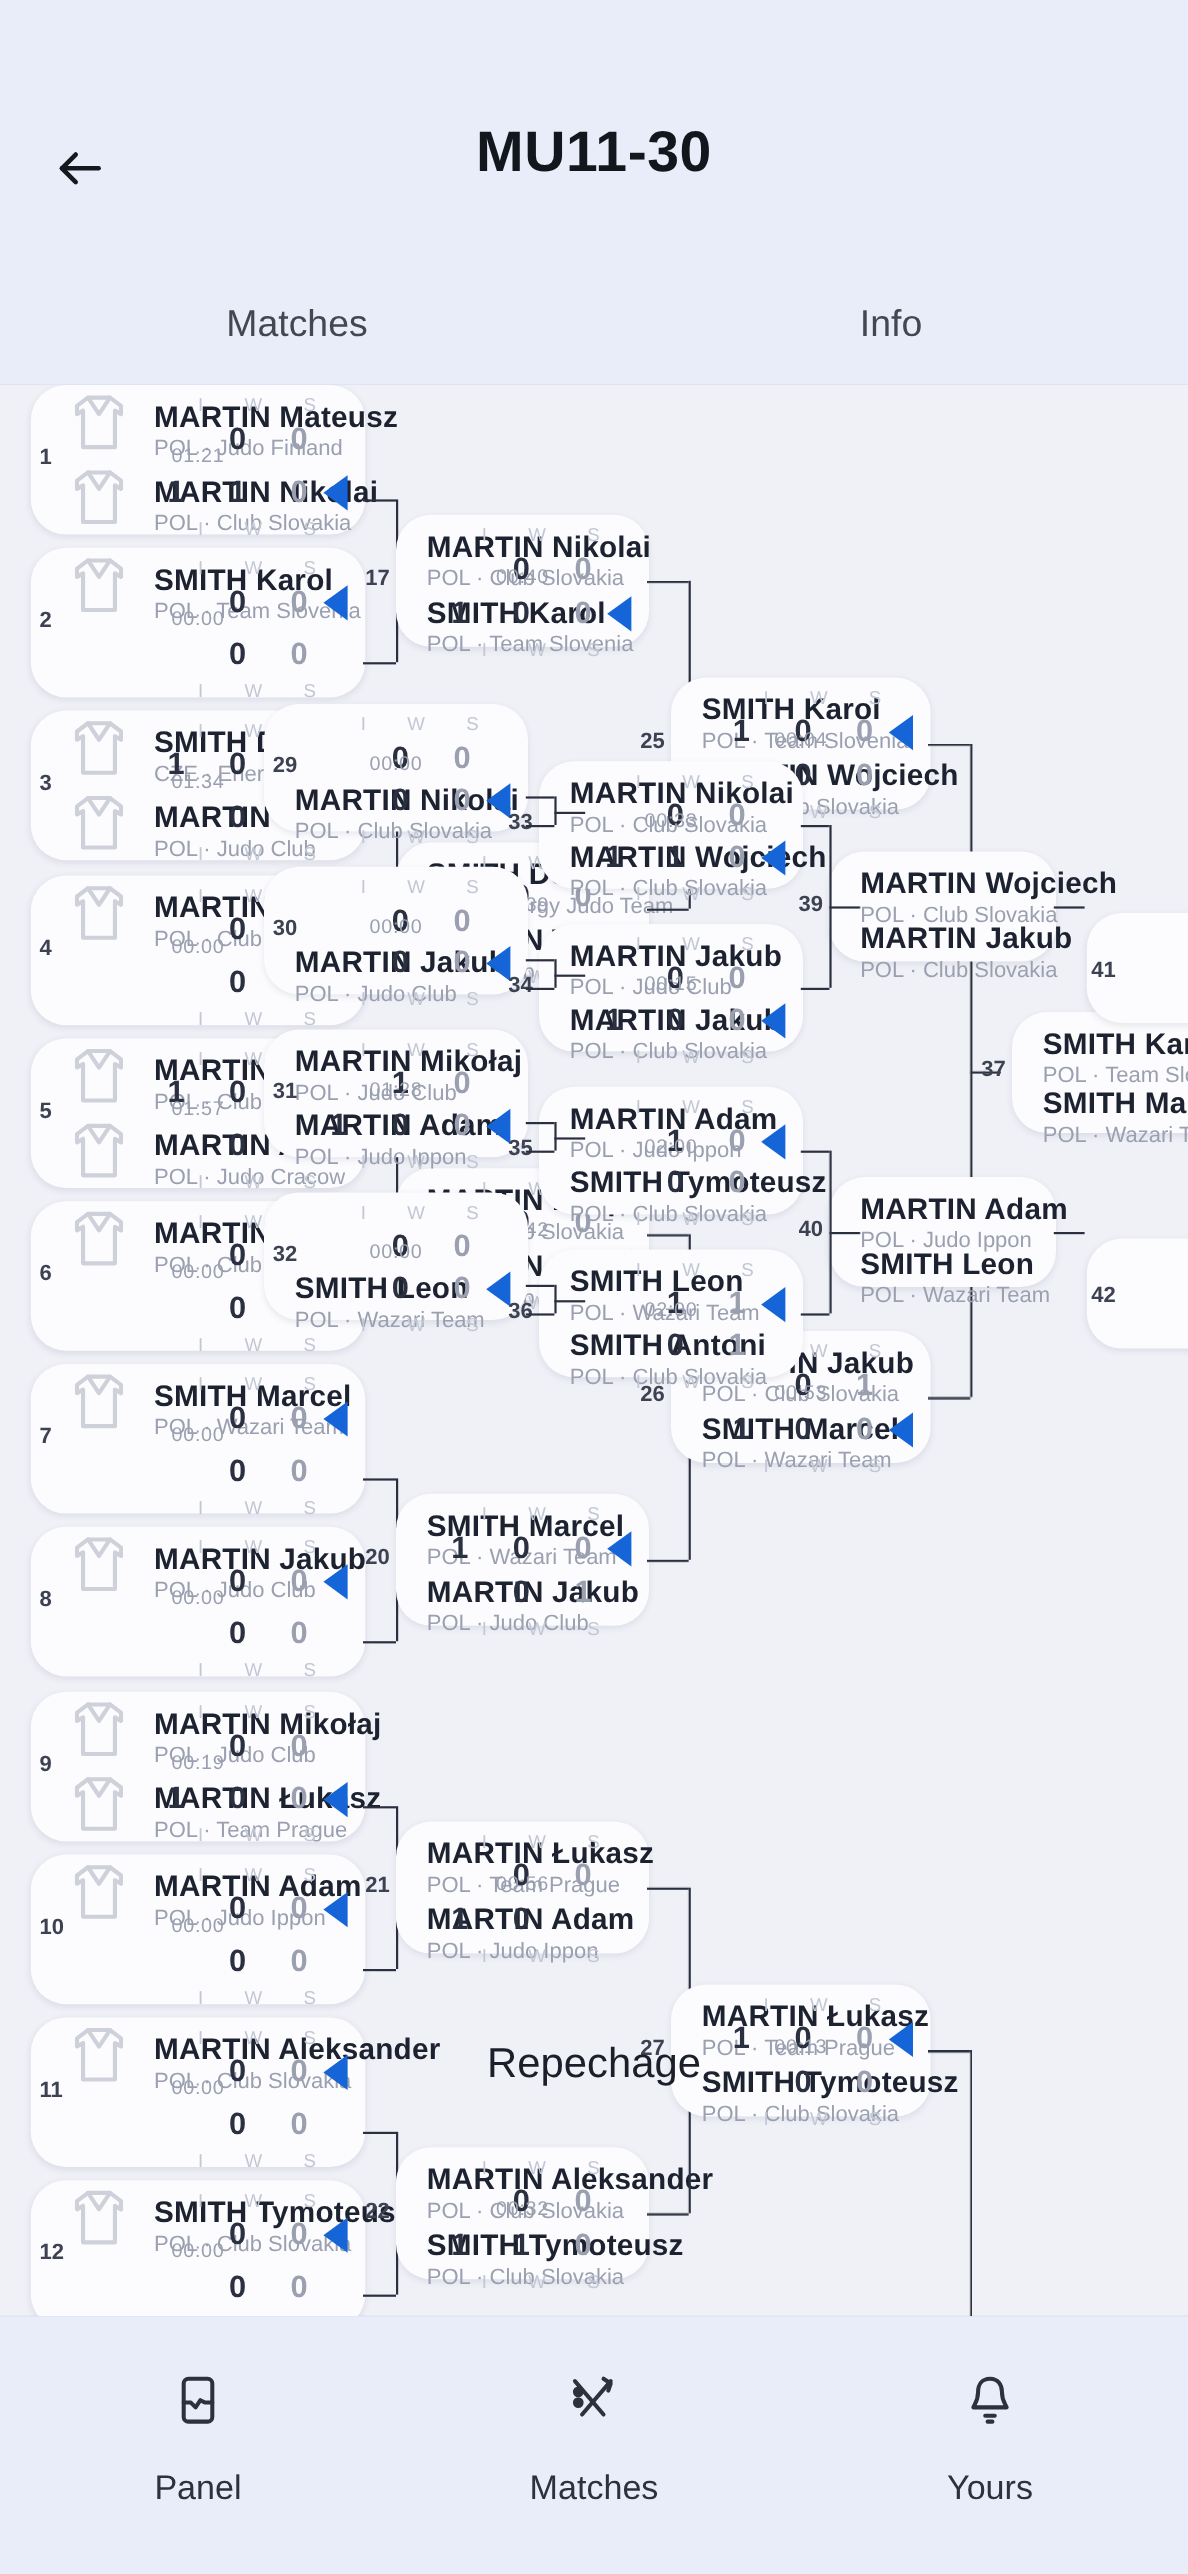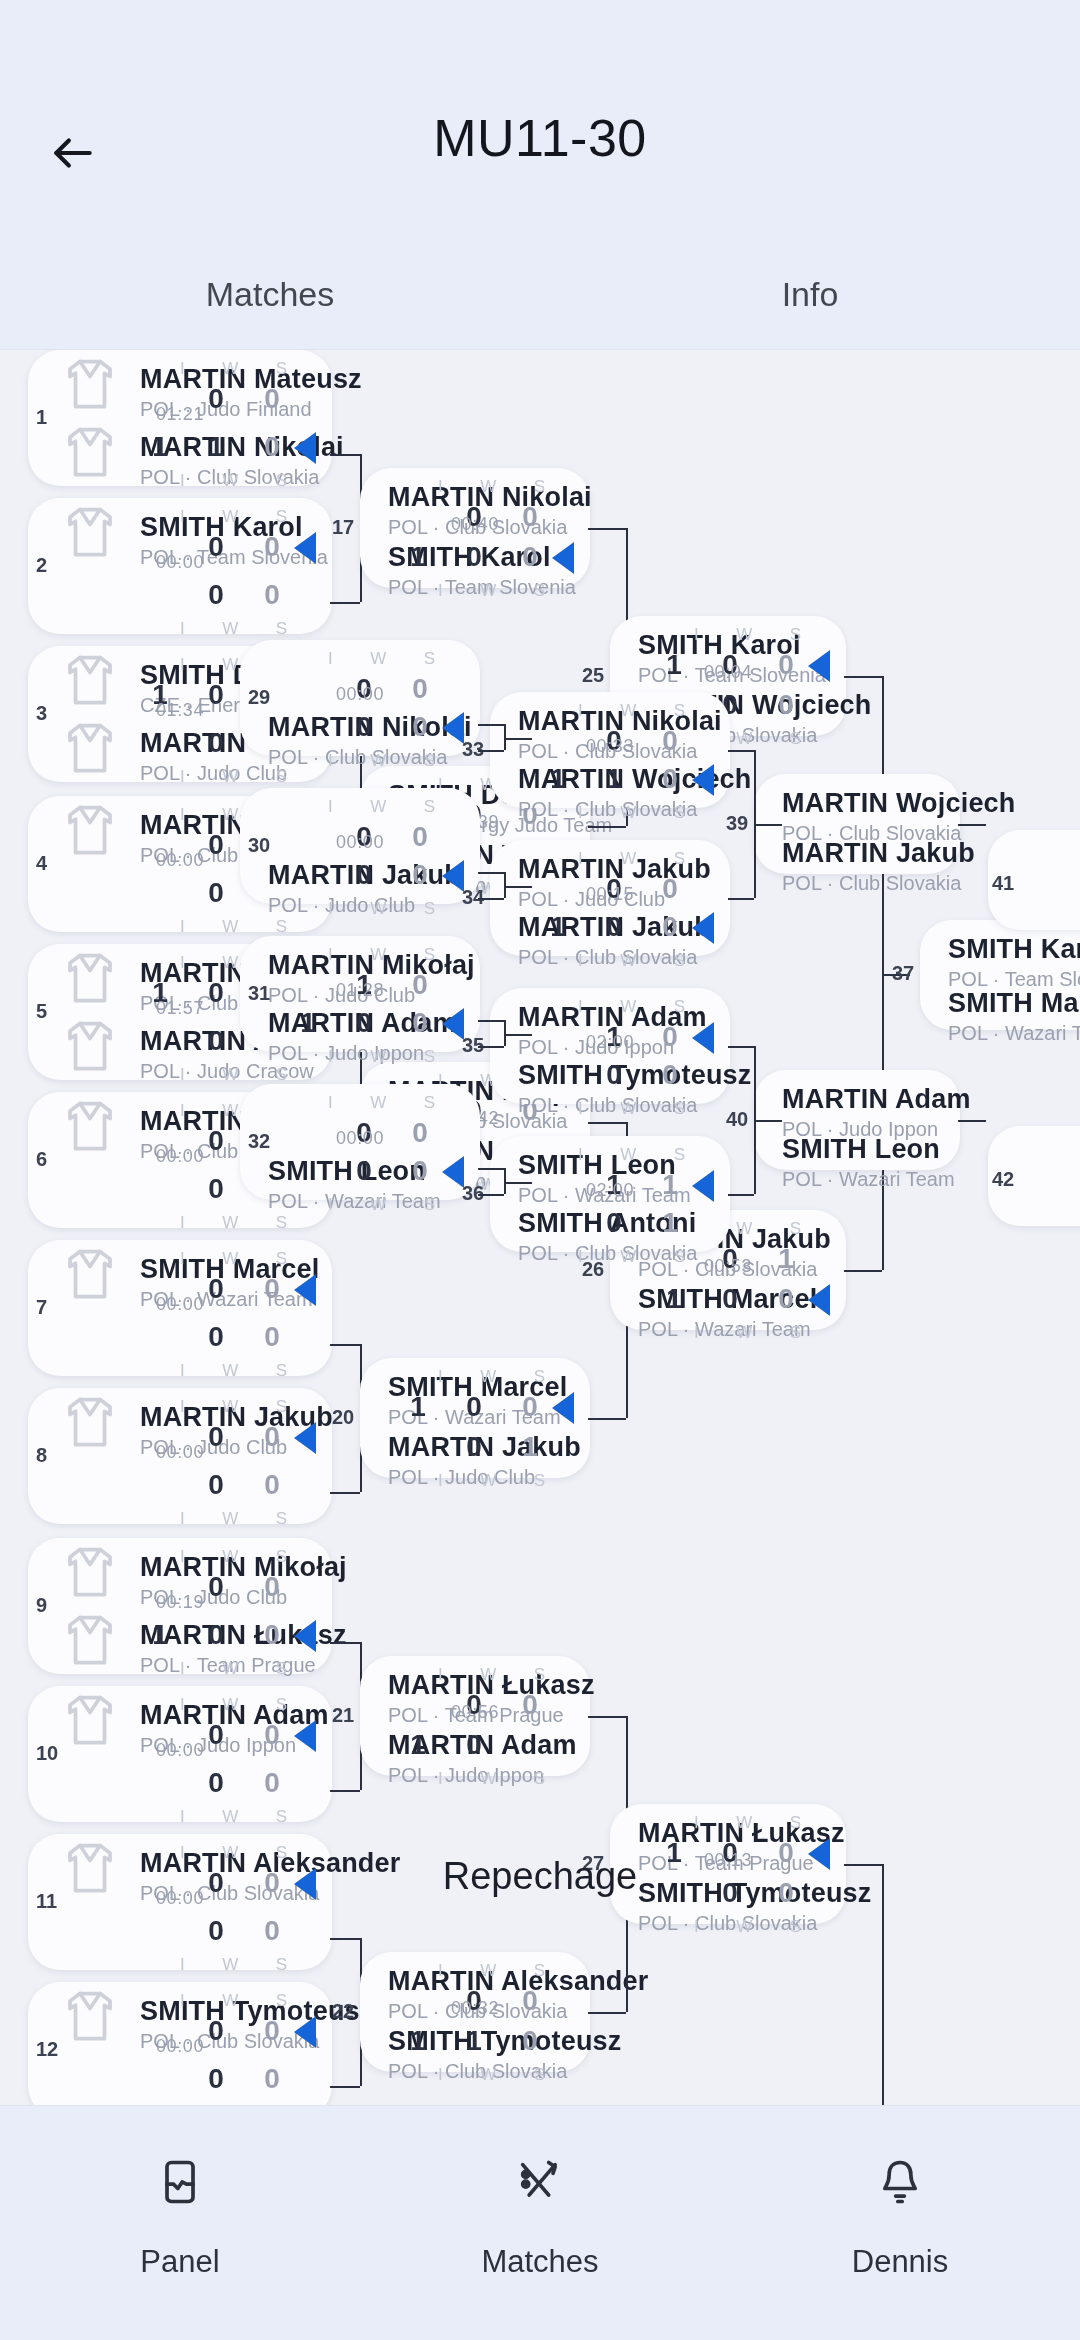--- a/index.html
+++ b/index.html
@@ -18,21 +18,21 @@
     display:flex; align-items:center;
   }
   #back-btn {
     position:absolute; left:38px; top:120px;
     width:70px; height:70px; display:flex; align-items:center; justify-content:center;
     cursor:pointer;
   }
   #back-btn svg { width:50px; height:50px; }
   #page-title {
     position:absolute; left:0; right:0; top:108px;
-    text-align:center; font-size:52px; font-weight:400; letter-spacing:.5px;
+    text-align:center; font-size:52px; font-weight:700; letter-spacing:.5px;
     color:#14161d;
   }
 
   
   #tabs {
     position:absolute; top:255px; left:0; width:1080px; height:95px;
     background:#e9edf9;
     display:flex; align-items:flex-start;
     border-bottom:1px solid #dfe4f2;
   }
@@ -1432,15 +1432,15 @@
     <div class="nav-lbl">Matches</div>
   </div>
   <div class="nav-item">
     <div class="nav-ico">
       <svg viewBox="0 0 24 24" fill="none" stroke="#2c313c" stroke-width="1.7" stroke-linecap="round" stroke-linejoin="round">
         <path d="M12 3c-3.3 0-5 2.4-5 5.5 0 4-1.5 5-2 6.5h14c-.5-1.5-2-2.5-2-6.5C17 5.4 15.3 3 12 3z"></path>
         <path d="M10 18.5h4"></path>
           <path d="M11 21h2"></path>
       </svg>
     </div>
-    <div class="nav-lbl">Dennis</div>
+    <div class="nav-lbl">Yours</div>
   </div>
 </div>
 
 </body></html>

